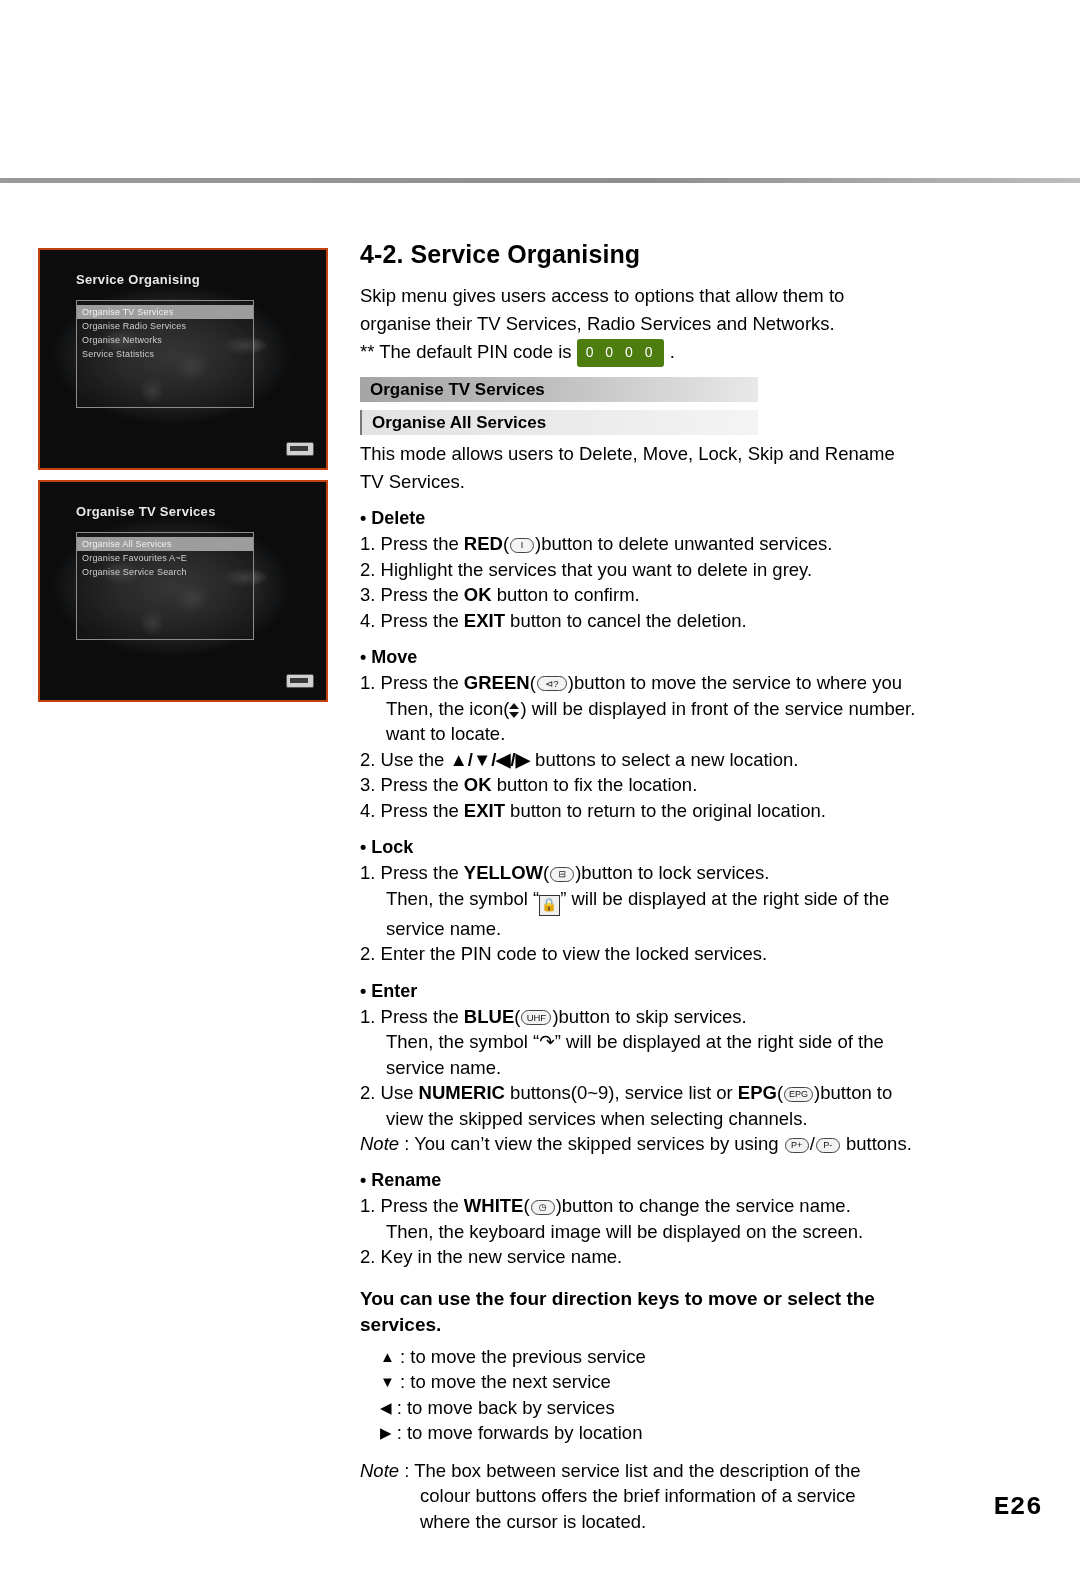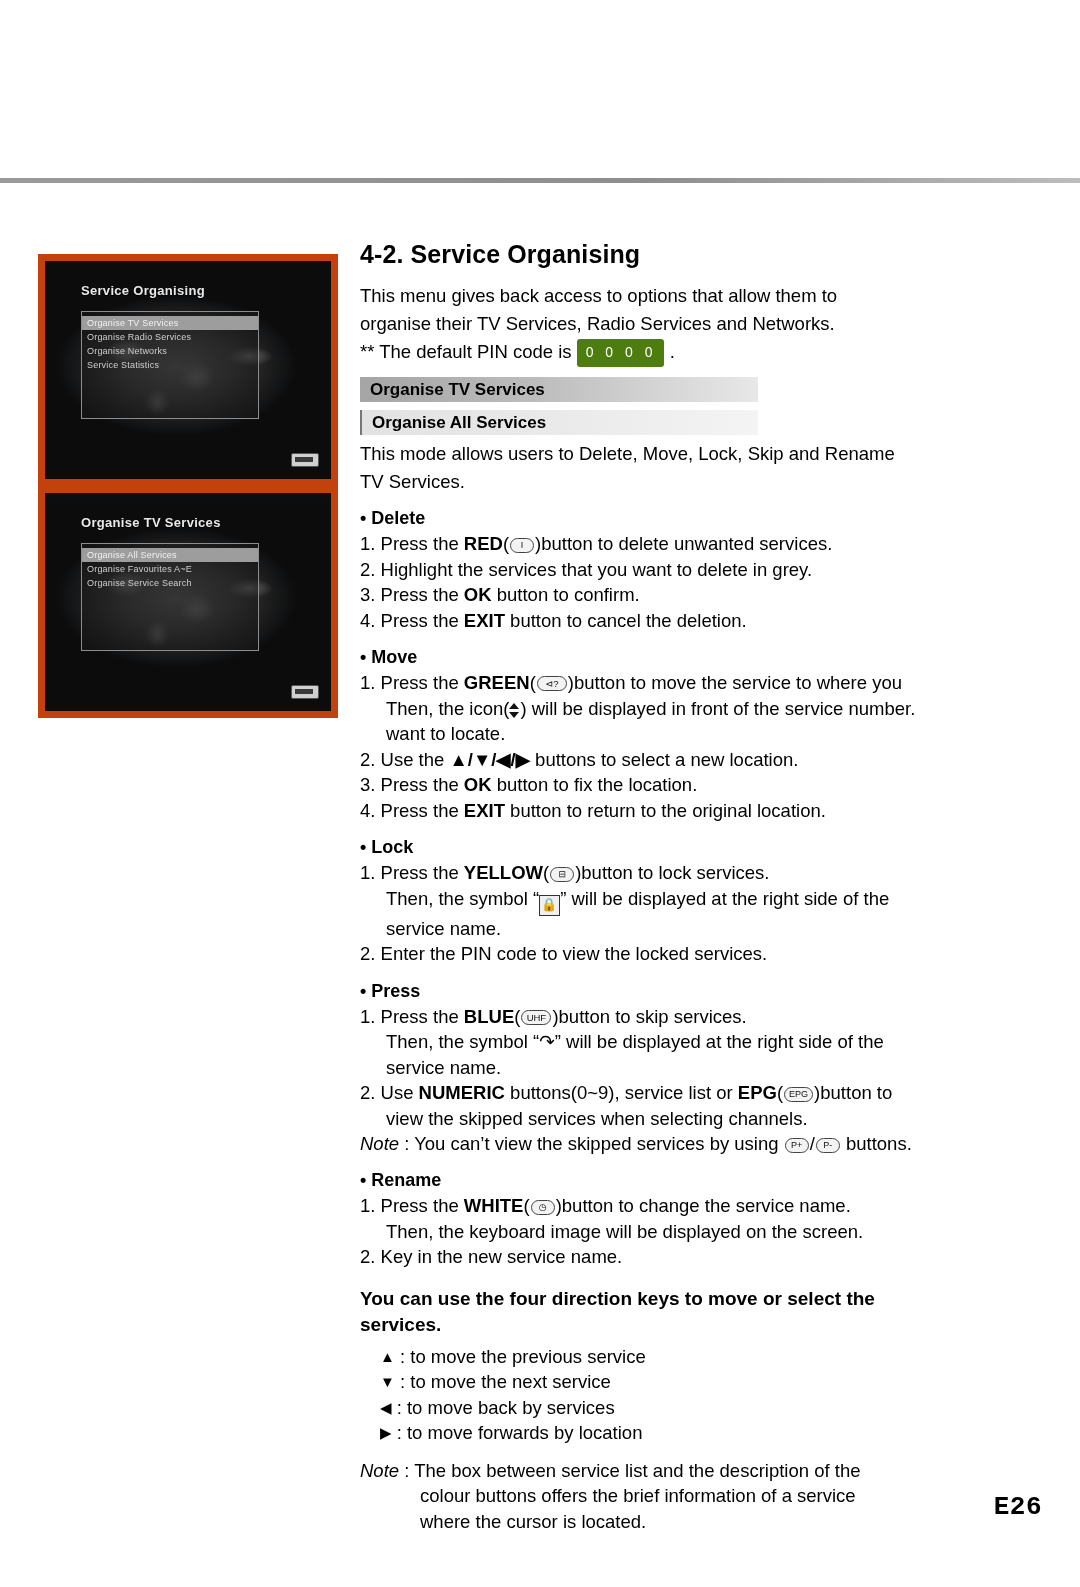--- a/index.html
+++ b/index.html
@@ -27,23 +27,22 @@
     top: 178px;
     width: 1080px;
     height: 5px;
     background: linear-gradient(to right, #9a9a9a 0%, #8e8e8e 60%, #bdbdbd 100%);
   }
 
   
   .shot {
     position: absolute;
     background: #0f172a;
-    border: 7px solid #c2410c;
+    border: 2px solid #c2410c;
     overflow: hidden;
-    margin-top: 6px;
   }
   .shot1 { left: 38px; top: 248px; width: 286px; height: 218px; }
   .shot2 { left: 38px; top: 480px; width: 286px; height: 218px; }
 
   .shot .globe {
     position: absolute;
     left: 0; top: 0; right: 0; bottom: 0;
     background:
       radial-gradient(ellipse 120px 70px at 46% 48%, #5a5a5a 0%, #3c3c3c 45%, #202020 75%, #0c0c0c 100%);
     opacity: .95;
@@ -286,21 +285,21 @@
       <div class="menu-item">Organise Favourites A~E</div>
       <div class="menu-item">Organise Service Search</div>
     </div>
     <div class="badge"></div>
   </div>
 
   <div class="content">
 
     <h1 class="sec-title">4-2. Service Organising</h1>
 
-    <p class="body">This menu gives back access to options that allow them to</p>
+    <p class="body">Skip menu gives users access to options that allow them to</p>
     <p class="body">organise their TV Services, Radio Services and Networks.</p>
     <p class="body">
       <span>** The default PIN code is</span>
       <span class="pin">0 0 0 0</span>
       <span>.</span>
     </p>
 
     <div class="bar bar1">Organise TV Services</div>
     <div class="bar bar2">Organise All Services</div>
 
@@ -328,21 +327,21 @@
 
     <div class="subhead">• Lock</div>
     <ol class="steps">
       <li><span>1. Press the </span><b>YELLOW</b>(<span class="key small">⊟</span><span>)button to lock services.</span>
         <span class="indent"><span>Then, the symbol “</span><span class="sym-box">🔒</span><span>” will be displayed at the right side of the</span></span>
         <span class="indent">service name.</span>
       </li>
       <li>2. Enter the PIN code to view the locked services.</li>
     </ol>
 
-    <div class="subhead">• Press</div>
+    <div class="subhead">• Enter</div>
     <ol class="steps">
       <li><span>1. Press the </span><b>BLUE</b>(<span class="key">UHF</span><span>)button to skip services.</span>
         <span class="indent"><span>Then, the symbol “</span><span>↷</span><span>” will be displayed at the right side of the</span></span>
         <span class="indent">service name.</span>
       </li>
       <li><span>2. Use </span><b>NUMERIC</b><span> buttons(0~9), service list or </span><b>EPG</b>(<span class="key round small">EPG</span><span>)button to</span>
         <span class="indent">view the skipped services when selecting channels.</span>
       </li>
     </ol>
     <p class="body"><i>Note</i><span> : You can’t view the skipped services by using </span><span class="key round small">P+</span><span>/</span><span class="key round small">P-</span><span> buttons.</span></p>

